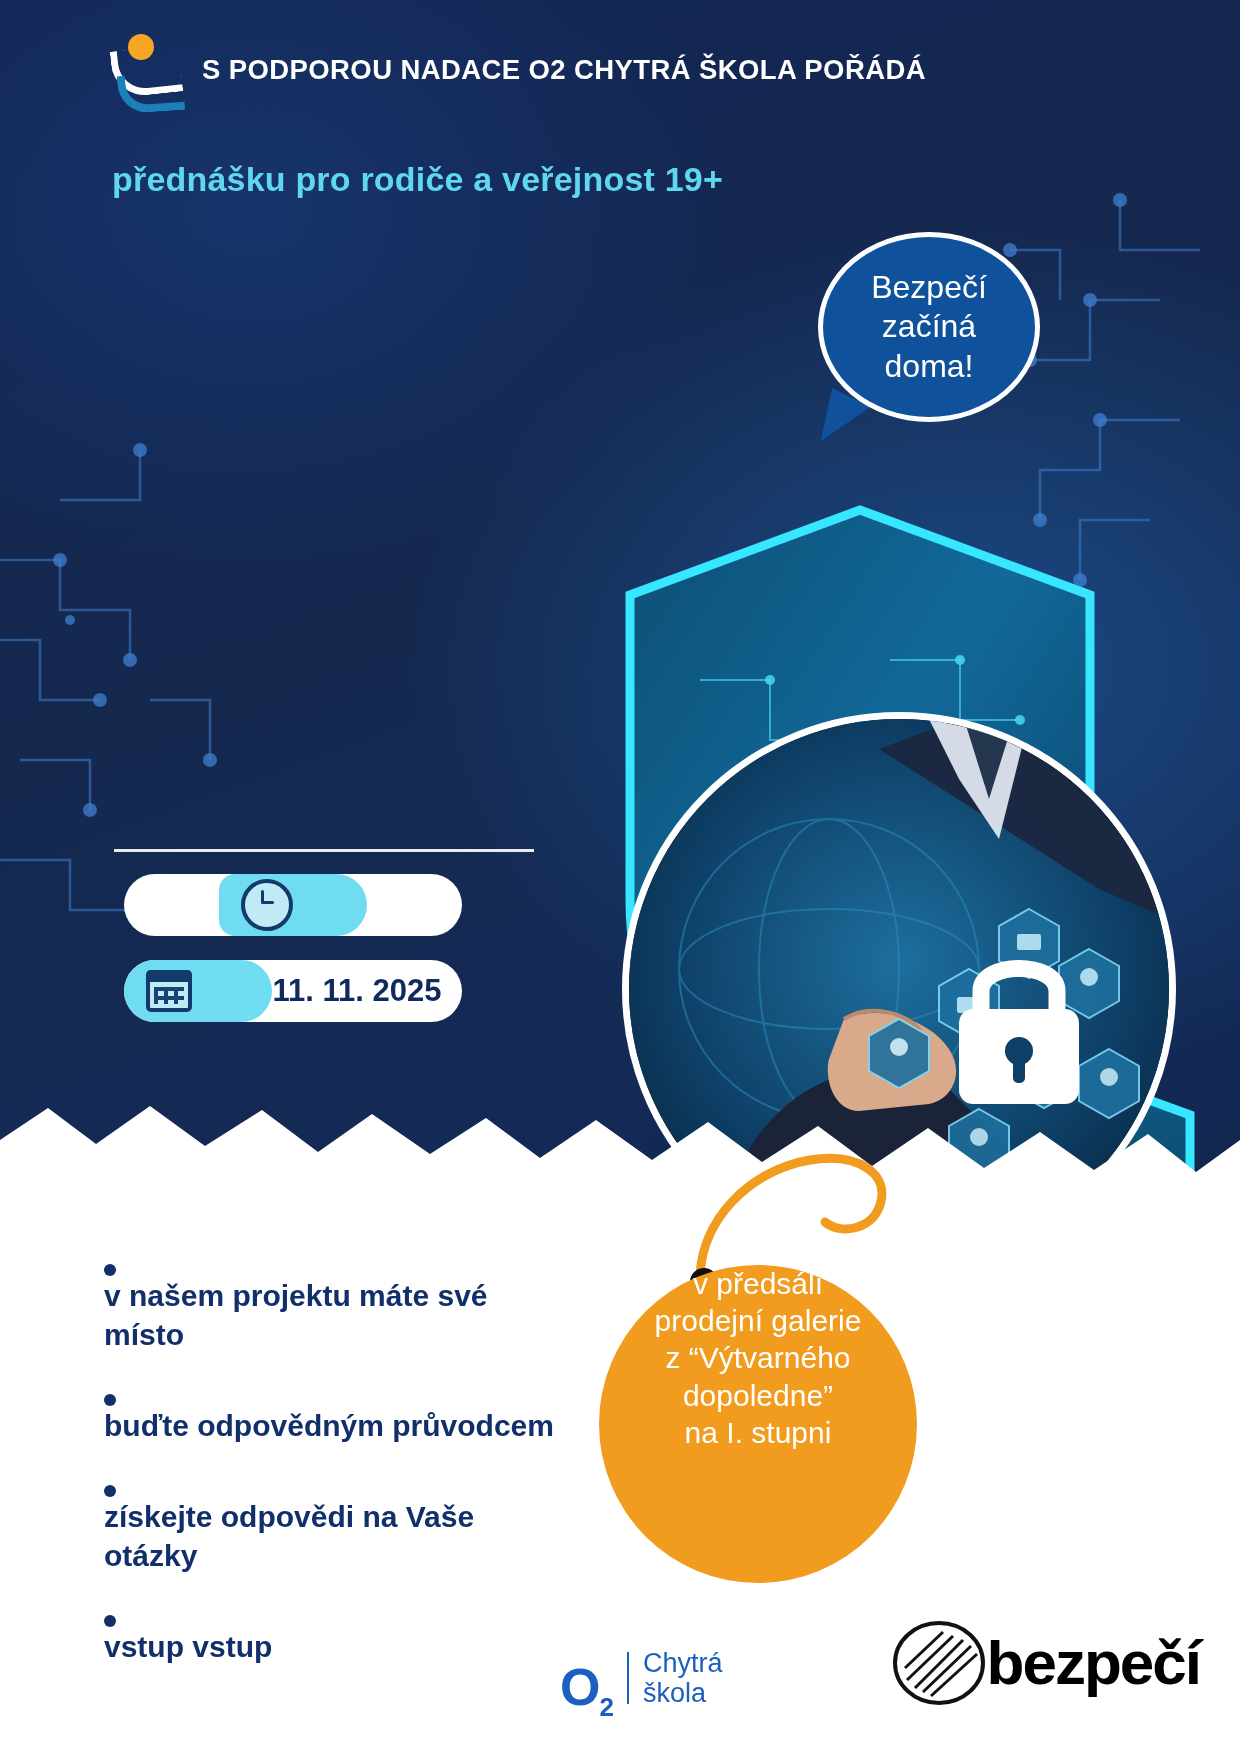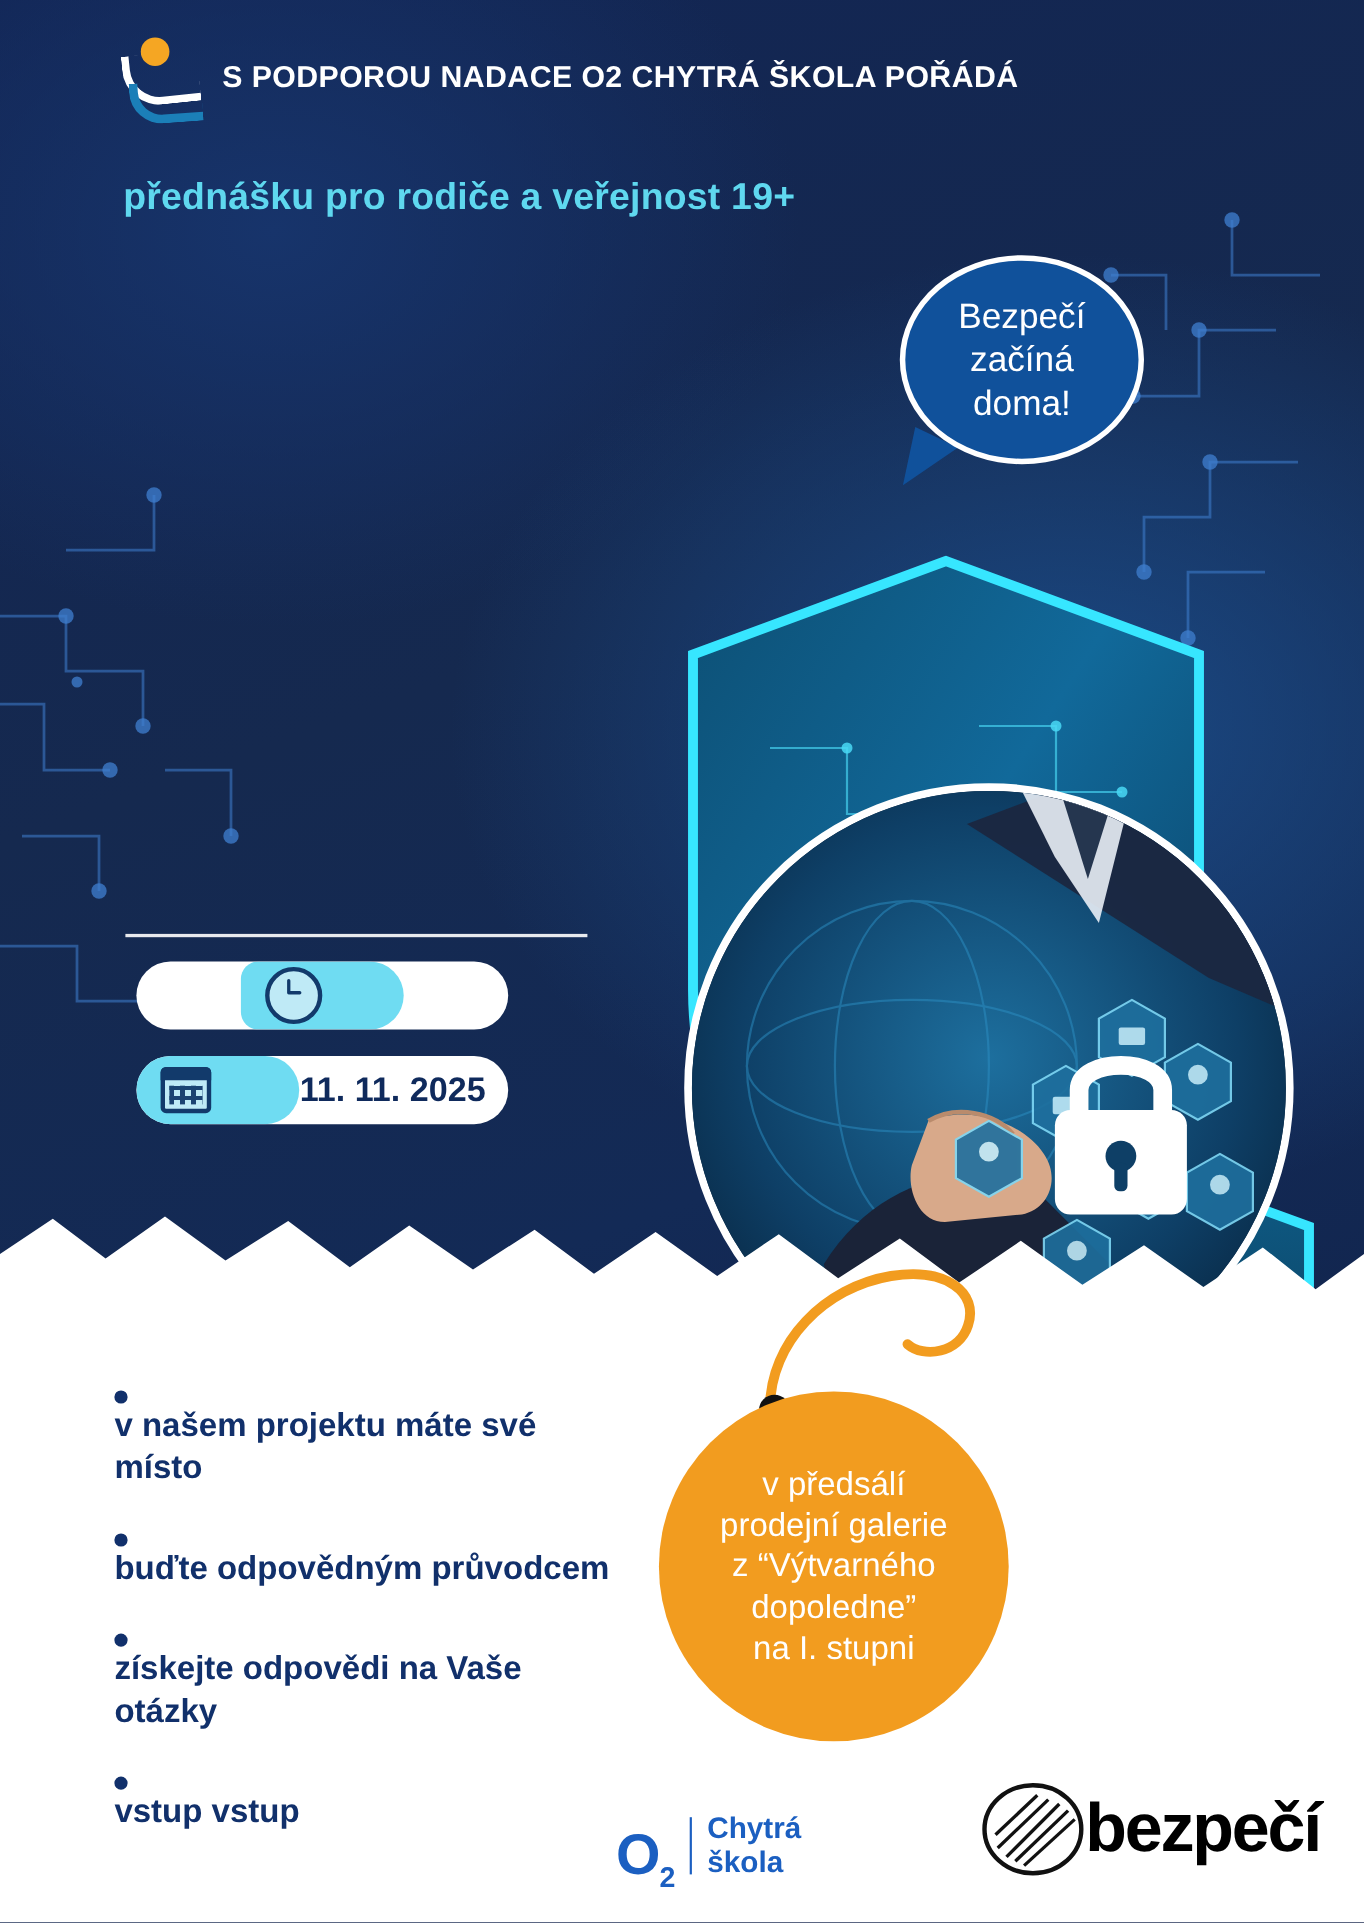--- a/index.html
+++ b/index.html
@@ -279,21 +279,20 @@
   .orange-circle {
     position: absolute;
     left: 599px;
     top: 1265px;
     width: 318px;
     height: 318px;
     border-radius: 50%;
     background: #f29c1f;
     color: #ffffff;
     display: flex;
-    align-items: center;
     justify-content: center;
     text-align: center;
     font-size: 30px;
     line-height: 1.24;
     box-sizing: border-box;
     padding: 0 18px;
   }
   .orange-cord {
     position: absolute;
     left: 690px;
@@ -344,21 +343,21 @@
     letter-spacing: -1px;
     line-height: 1;
     margin-top: 25px;
   }
   .o2-mark sub { font-size: 26px; }
   .o2-bar {
     width: 2px; height: 52px; background: #1b5fc1; margin: 0 14px;
   }
   .o2-words {
     font-size: 27px;
-    font-weight: bold;
+    font-weight: normal;
     line-height: 1.12;
     color: #1b5fc1;
   }
   .bezpeci-logo {
     position: absolute;
     right: 0; top: 0;
     display: flex;
     align-items: center;
     color: #000000;
   }

